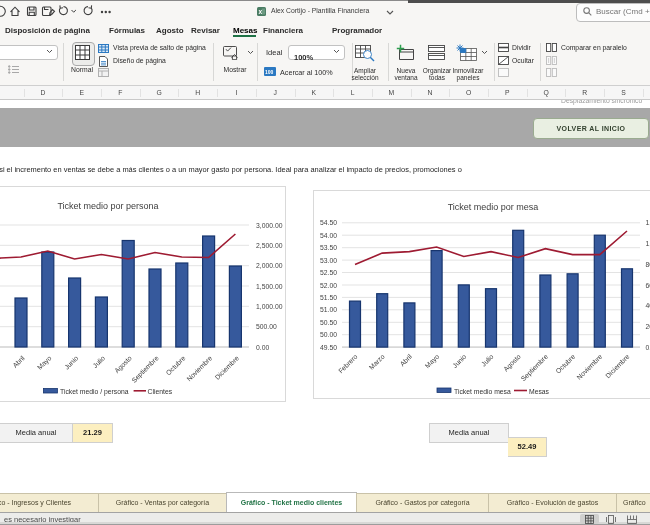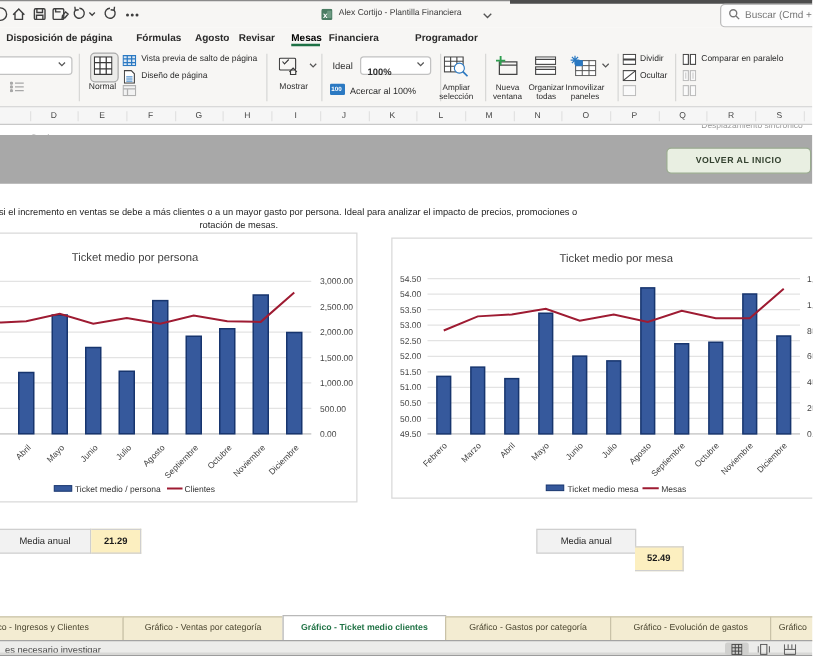--- a/index.html
+++ b/index.html
@@ -283,21 +283,20 @@
     <span class="cbnd" style="left:526.7px;"></span>
     <span class="cbnd" style="left:565.4px;"></span>
     <span class="cbnd" style="left:604.1px;"></span>
     <span class="cbnd" style="left:642.8px;"></span>
   </div>
 
   <div class="abs" id="band"></div>
   <div class="abs" id="volver">VOLVER AL INICIO</div>
 
   <div class="abs" id="desc1">saber si el incremento en ventas se debe a más clientes o a un mayor gasto por persona. Ideal para analizar el impacto de precios, promociones o</div>
-  <div class="abs" id="desc2">rotación de mesas.</div>
 
   <div class="abs" id="panelL">
       <svg width="296" height="213" viewBox="0 0 296 213">
         <line x1="0" y1="38" x2="260" y2="38" stroke="#e3e3e3" stroke-width="1"></line>
         <line x1="0" y1="58.3" x2="260" y2="58.3" stroke="#e3e3e3" stroke-width="1"></line>
         <line x1="0" y1="78.7" x2="260" y2="78.7" stroke="#e3e3e3" stroke-width="1"></line>
         <line x1="0" y1="99" x2="260" y2="99" stroke="#e3e3e3" stroke-width="1"></line>
         <line x1="0" y1="119.3" x2="260" y2="119.3" stroke="#e3e3e3" stroke-width="1"></line>
         <line x1="0" y1="139.7" x2="260" y2="139.7" stroke="#e3e3e3" stroke-width="1"></line>
         <line x1="0" y1="160" x2="260" y2="160" stroke="#e3e3e3" stroke-width="1"></line>

